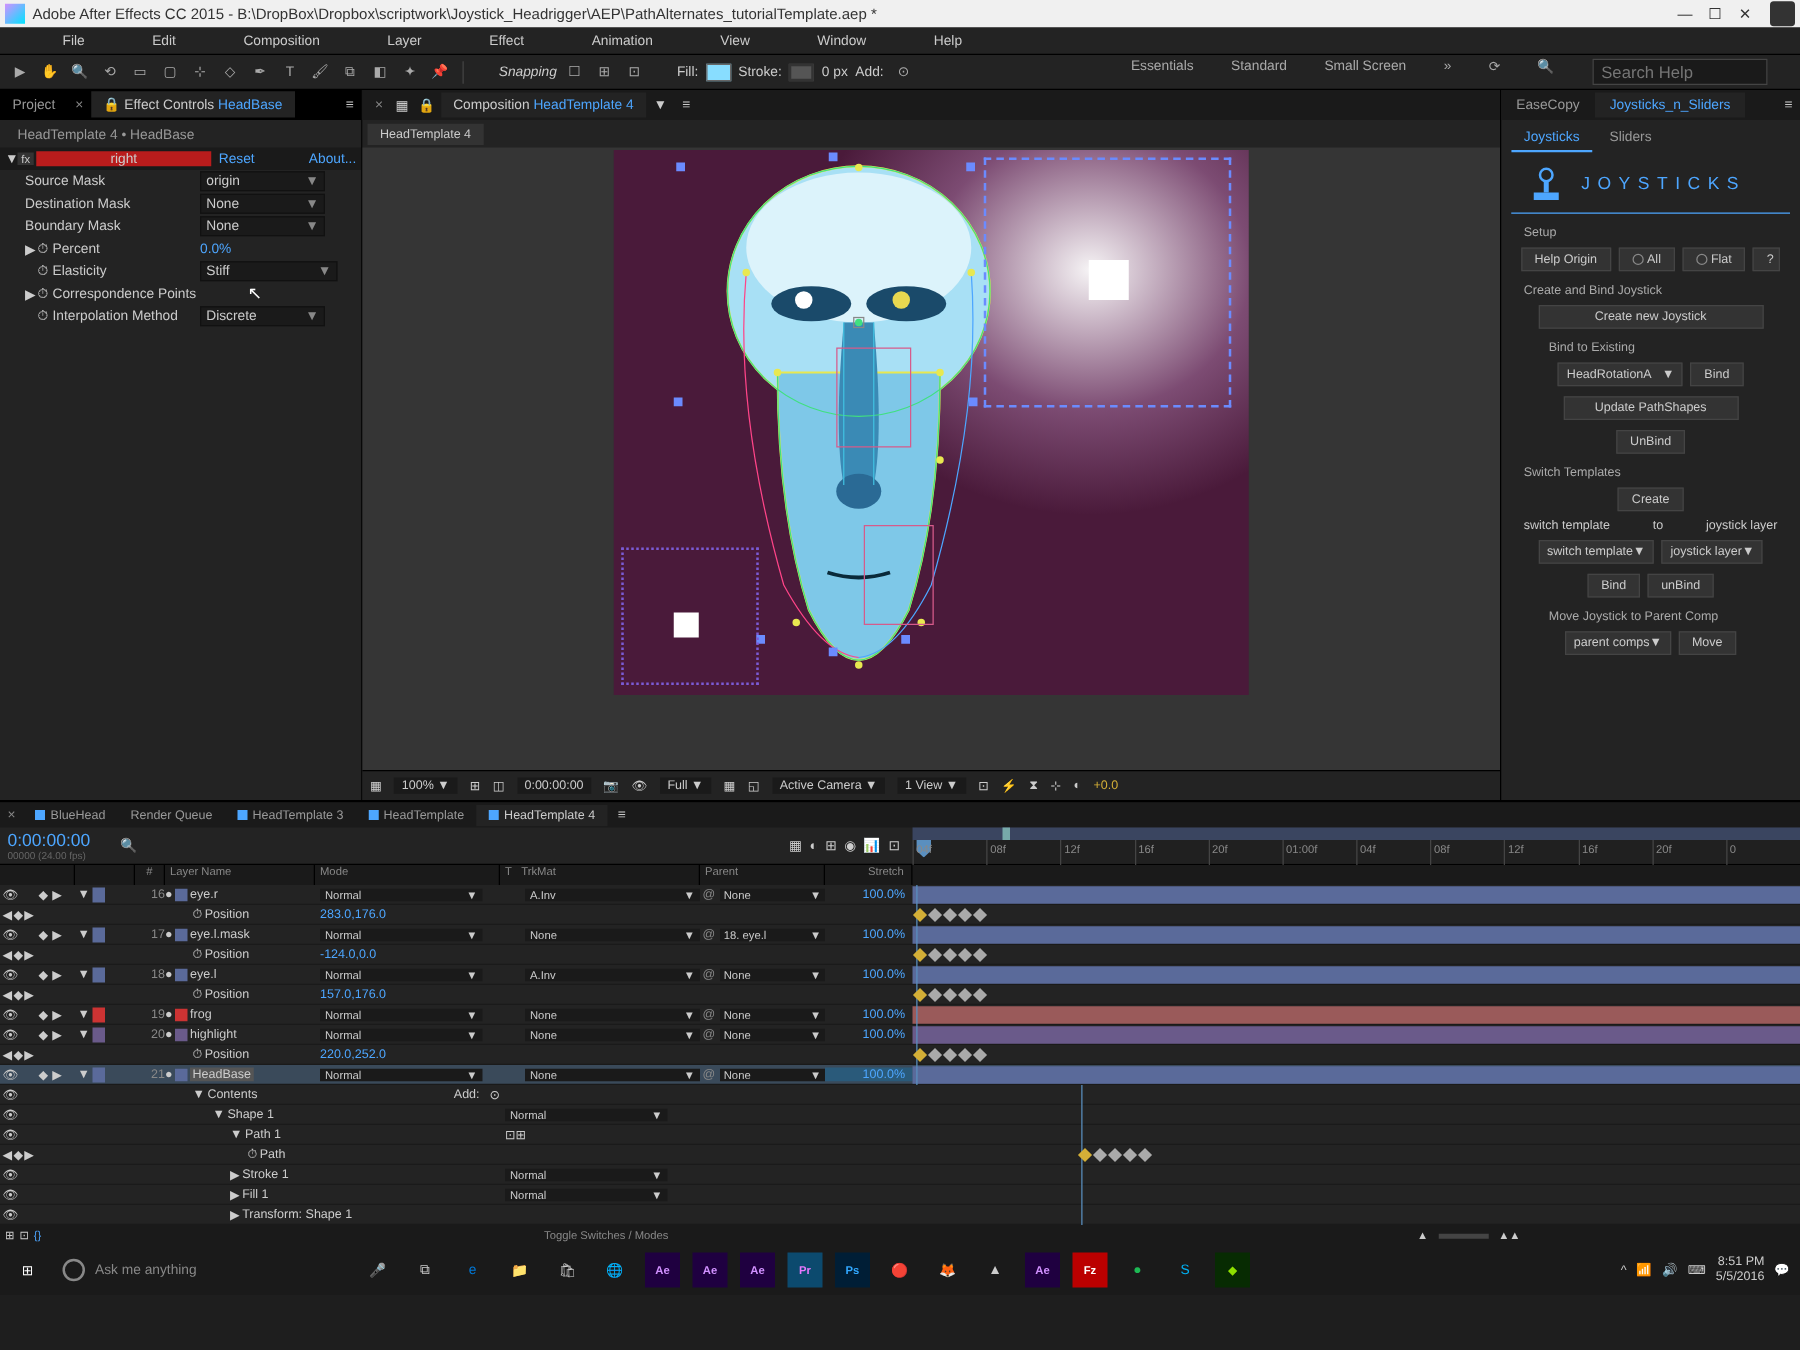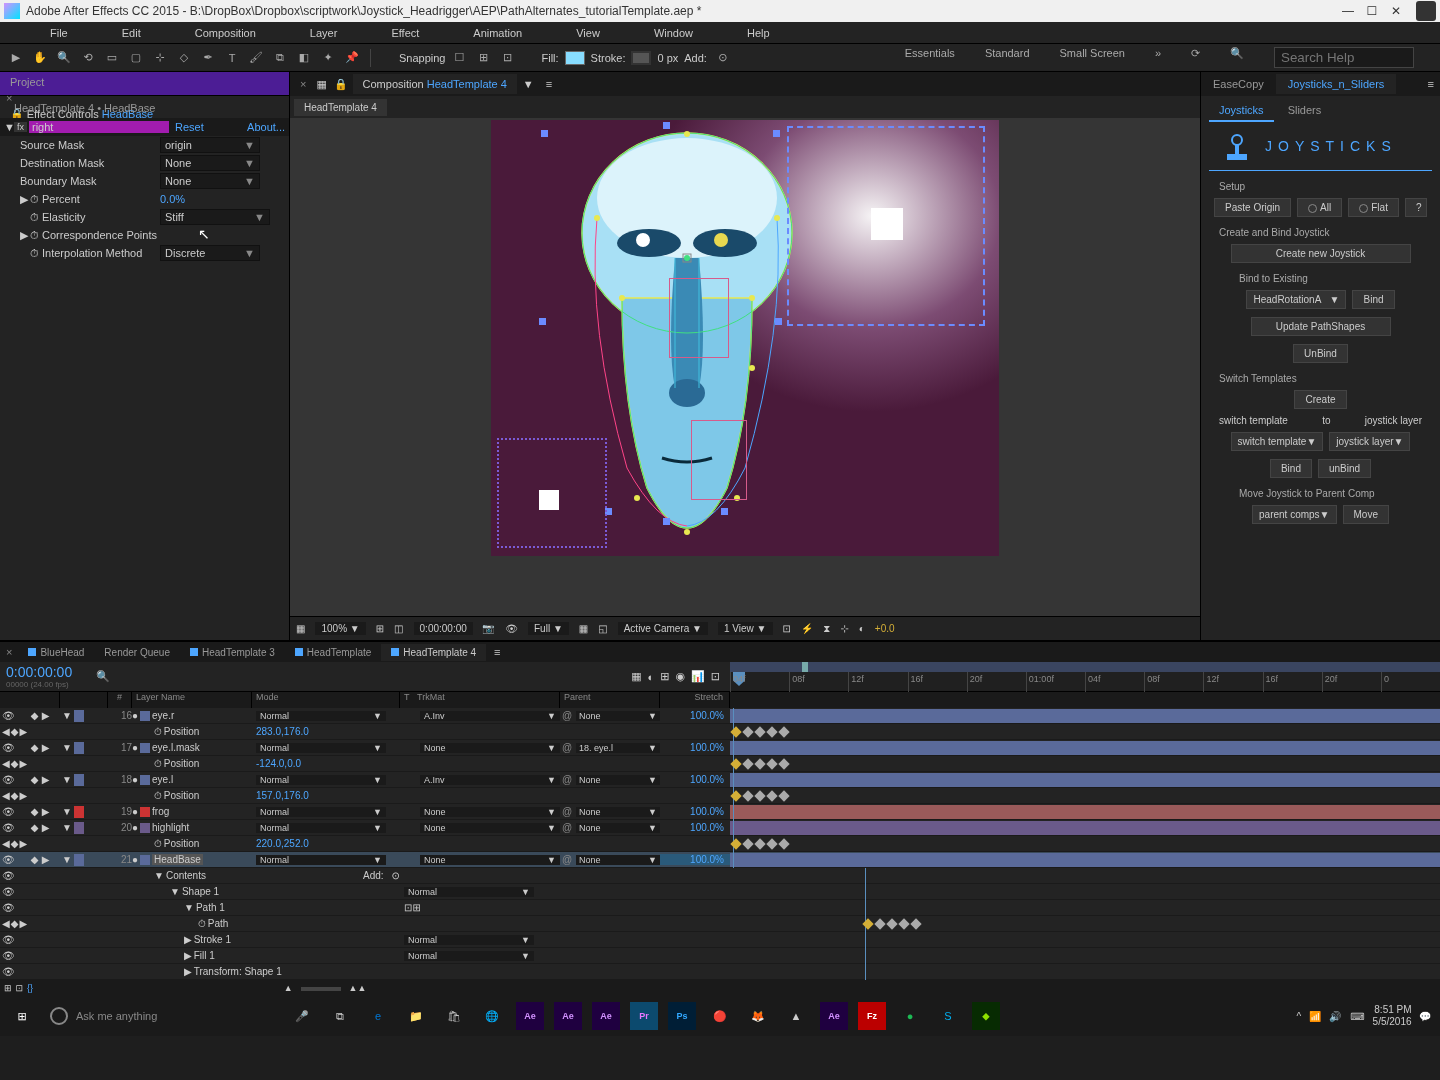--- a/index.html
+++ b/index.html
@@ -13,47 +13,47 @@
 .mic-icon { width: 20px; height: 20px; background: #333; border-radius: 3px; margin-left: 8px; }
 
 
 .menubar { height: 22px; background: #232323; display: flex; align-items: center; padding: 0 4px; border-bottom: 1px solid #000; }
 .menubar span { padding: 2px 8px; cursor: pointer; color: #ccc; margin-left: 38px; }
 
 
 .toolbar { height: 28px; background: #232323; border-bottom: 1px solid #000; display: flex; align-items: center; padding: 0 6px; gap: 4px; }
 .tool-btn { width: 20px; height: 20px; display: flex; align-items: center; justify-content: center; cursor: pointer; color: #aaa; }
 .tool-divider { width: 1px; height: 18px; background: #444; margin: 0 4px; }
-.snapping { color: #ccc; margin-left: 20px; }
+.snapping { color: #ccc; margin-left: 20px; font-style: italic; }
 .fill-section { margin-left: 20px; display: flex; align-items: center; gap: 6px; }
 .color-swatch { width: 20px; height: 14px; border: 1px solid #666; }
 .fill-swatch { background: #88ddff; }
 .stroke-swatch { background: #555; border: 2px solid #333; }
 .workspace-links { margin-left: auto; display: flex; gap: 30px; padding-right: 20px; }
 .workspace-links span { color: #aaa; cursor: pointer; }
 .search-box { background: #1a1a1a; border: 1px solid #444; padding: 2px 6px; color: #888; width: 140px; }
 
 
 .main-area { display: flex; height: 568px; }
 
 
 .left-panel { width: 290px; background: #232323; border-right: 1px solid #000; display: flex; flex-direction: column; }
-.panel-tabs { height: 24px; display: flex; background: #4c1d95; border-bottom: 1px solid #000; flex-direction: column; }
+.panel-tabs { height: 24px; display: flex; align-items: center; background: #000000; border-bottom: 1px solid #000; }
 .panel-tab { padding: 4px 10px; cursor: pointer; color: #999; }
 .panel-tab.active { background: #232323; color: #ccc; }
 .panel-tab .blue { color: #4da6ff; }
 .close-x { color: #888; padding: 0 6px; cursor: pointer; }
 .panel-body { flex: 1; padding: 2px 0; overflow: auto; }
 .breadcrumb { padding: 4px 14px; color: #999; }
 .effect-row { display: flex; align-items: center; padding: 2px 4px; height: 18px; position: relative; }
 .effect-row.header { background: #1a1a1a; }
 .twirl { width: 10px; color: #ccc; cursor: pointer; }
 .fx-badge { background: #333; padding: 0 3px; font-size: 9px; margin-right: 2px; }
 .effect-name { flex: 0 0 140px; }
-.effect-name.highlighted { background: #a21caf; padding: 0 3px; }
+.effect-name.highlighted { background: #b91c1c; padding: 0 3px; text-align: center; }
 .effect-link { color: #4da6ff; cursor: pointer; }
 .effect-val { color: #4da6ff; }
 .dropdown-box { display: flex; align-items: center; justify-content: space-between; background: #1a1a1a; border: 1px solid #111; padding: 1px 4px; min-width: 100px; cursor: pointer; }
 .dropdown-box .arrow { color: #888; }
 .effect-row.indent1 { padding-left: 20px; }
 .mouse-cursor { position: absolute; left: 198px; top: 130px; font-size: 14px; color: #fff; pointer-events: none; z-index: 100; }
 
 
 .center-panel { flex: 1; background: #232323; display: flex; flex-direction: column; position: relative; }
 .comp-tabs { height: 24px; display: flex; align-items: center; background: #1a1a1a; padding: 0 4px; }
@@ -422,21 +422,21 @@
     </div>
     <div class="joystick-header">
       <div class="joy-icon">
           <div class="joy-ball"></div>
         </div>
       <div class="joy-title">JOYSTICKS</div>
     </div>
     <div class="joy-body">
       <div class="section-label">Setup</div>
       <div class="btn-row">
-        <button class="joy-btn">Paste Origin</button>
+        <button class="joy-btn">Help Origin</button>
         <button class="joy-btn"><span class="radio-icon"></span><span>All</span></button>
         <button class="joy-btn"><span class="radio-icon"></span><span>Flat</span></button>
         <button class="joy-btn q-icon">?</button>
       </div>
       <div class="section-label">Create and Bind Joystick</div>
       <div class="btn-row">
           <button class="joy-btn wide">Create new Joystick</button>
         </div>
       <div class="section-label" style="padding-left:30px">Bind to Existing</div>
       <div class="btn-row">
@@ -1068,20 +1068,21 @@
           <div class="tick-mark"></div>
         </div>
       </div>
     </div>
   <div class="tl-footer">
     <div class="tl-footer-left">
       <span>⊞</span>
       <span>⊡</span>
       <span style="color:#4da6ff">{}</span>
     </div>
+    <div class="tl-footer-center">Toggle Switches / Modes</div>
     <div style="width:530px;display:flex;justify-content:center;gap:8px">
       <span>▲</span>
       <span style="width:40px;height:4px;background:#444;margin-top:4px"></span>
       <span>▲▲</span>
     </div>
   </div>
 </div>
 
 <div class="taskbar">
   <div class="task-icon" style="color:#fff">⊞</div>

